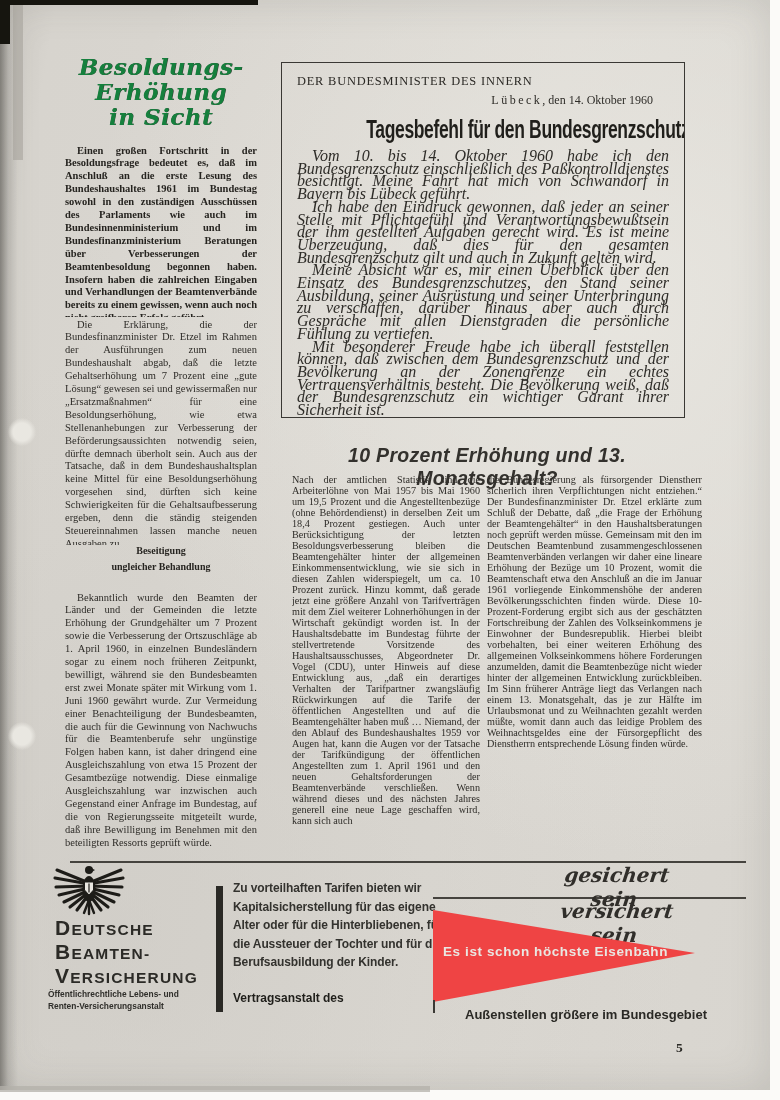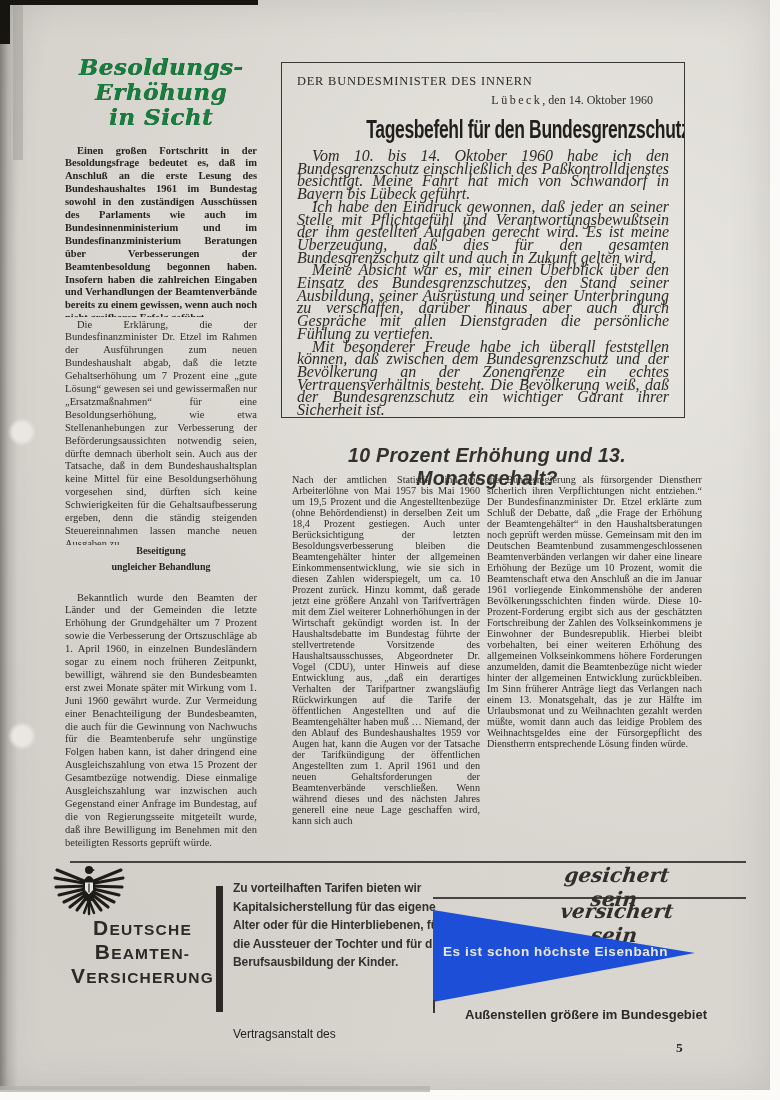--- a/index.html
+++ b/index.html
@@ -60,36 +60,36 @@
 
   
   .rule{position:absolute;background:#45433e;height:1.6px;}
   .rule-main{left:70px;top:861px;width:676px;}
   .rule-2{left:433px;top:897px;width:313px;}
   .ad-bar{position:absolute;left:216px;top:886px;width:7px;height:126px;background:#2a2925;}
   .eagle{position:absolute;left:52px;top:862px;}
   .dbv-name{position:absolute;left:55px;top:917px;width:175px;
     font-family:"Liberation Sans",sans-serif;font-weight:bold;color:#2b2a26;
     font-size:15.5px;letter-spacing:1.2px;}
-  .dbv-line{display:block;line-height:22px;text-transform:uppercase;text-align:center;}
+  .dbv-line{display:block;line-height:22px;text-transform:uppercase;}
   .dbv-line::first-letter{font-size:21px;}
   .dbv-sub{position:absolute;left:48px;top:988px;width:180px;
     font-family:"Liberation Sans",sans-serif;font-weight:bold;font-size:8.4px;
     line-height:12px;color:#2f2e2a;}
   .ad-mid-body{position:absolute;left:233px;top:879px;width:210px;
     font-family:"Liberation Sans",sans-serif;font-weight:bold;font-size:12px;
     line-height:18.5px;color:#33322e;letter-spacing:-.1px;}
   .ad-mid-footer{position:absolute;left:233px;top:990px;width:212px;
-    font-family:"Liberation Sans",sans-serif;font-weight:normal;font-size:12px;
-    line-height:17px;color:#1f1e1a;margin-top:36px;}
+    font-family:"Liberation Sans",sans-serif;font-weight:bold;font-size:12px;
+    line-height:17px;color:#1f1e1a;}
   .script{position:absolute;left:538px;width:155px;text-align:center;
     font-family:"DejaVu Serif",serif;font-style:italic;font-weight:bold;
     font-size:20px;color:#302e2a;transform:skewX(-7deg);}
   .script.s1{top:863px;} .script.s2{top:899px;}
-  .pennant{position:absolute;left:433px;top:908px;width:262px;height:94px;background:#1d4ed8;
+  .pennant{position:absolute;left:433px;top:908px;width:262px;height:94px;background:#ef4444;
     clip-path:polygon(0 2%,100% 48%,0 100%);}
   .pennant-text{position:absolute;left:10px;top:36px;color:#e9e7e2;
     font-family:"Liberation Sans",sans-serif;font-weight:bold;font-size:13.5px;letter-spacing:.6px;}
   .tick{position:absolute;left:433px;top:1000px;width:2px;height:13px;background:#3a3834;}
   .ad-right-footer{position:absolute;left:455px;top:1007px;width:262px;text-align:center;
     font-family:"Liberation Sans",sans-serif;font-weight:bold;font-size:13px;color:#2a2925;}
   .page-num{position:absolute;left:676px;top:1040px;font-size:13.5px;font-weight:bold;color:#2b2a26;}
 </style>
 </head>
 <body>
@@ -164,20 +164,24 @@
     <circle cx="37" cy="8" r="4" fill="#1d1c18"></circle>
     <path d="M37 5 l6 3 -5 3 z" fill="#1d1c18"></path>
     <path d="M32.5 20 h9 v8 l-4.5 5 -4.5 -5 z" fill="#e9e7e1" stroke="#1d1c18" stroke-width="1"></path>
     <path d="M37 21.5 v9" stroke="#1d1c18" stroke-width="1.2"></path>
   </svg>
   <div class="dbv-name">
     <span class="dbv-line">Deutsche</span>
     <span class="dbv-line">Beamten-</span>
     <span class="dbv-line">Versicherung</span>
   </div>
+  <div class="dbv-sub">
+    <span style="display:block">Öffentlichrechtliche Lebens- und</span>
+    <span style="display:block">Renten-Versicherungsanstalt</span>
+  </div>
 
   <div class="ad-bar"></div>
 
   <div class="ad-mid-body">Zu vorteilhaften Tarifen bieten wir Kapitalsicherstellung für das eigene Alter oder für die Hinterbliebenen, für die Aussteuer der Tochter und für die Berufsausbildung der Kinder.</div>
   <div class="ad-mid-footer">
     <span style="display:block">Vertragsanstalt des</span>
   </div>
 
   <div class="rule rule-2"></div>
   <div class="script s1">gesichert sein</div>

